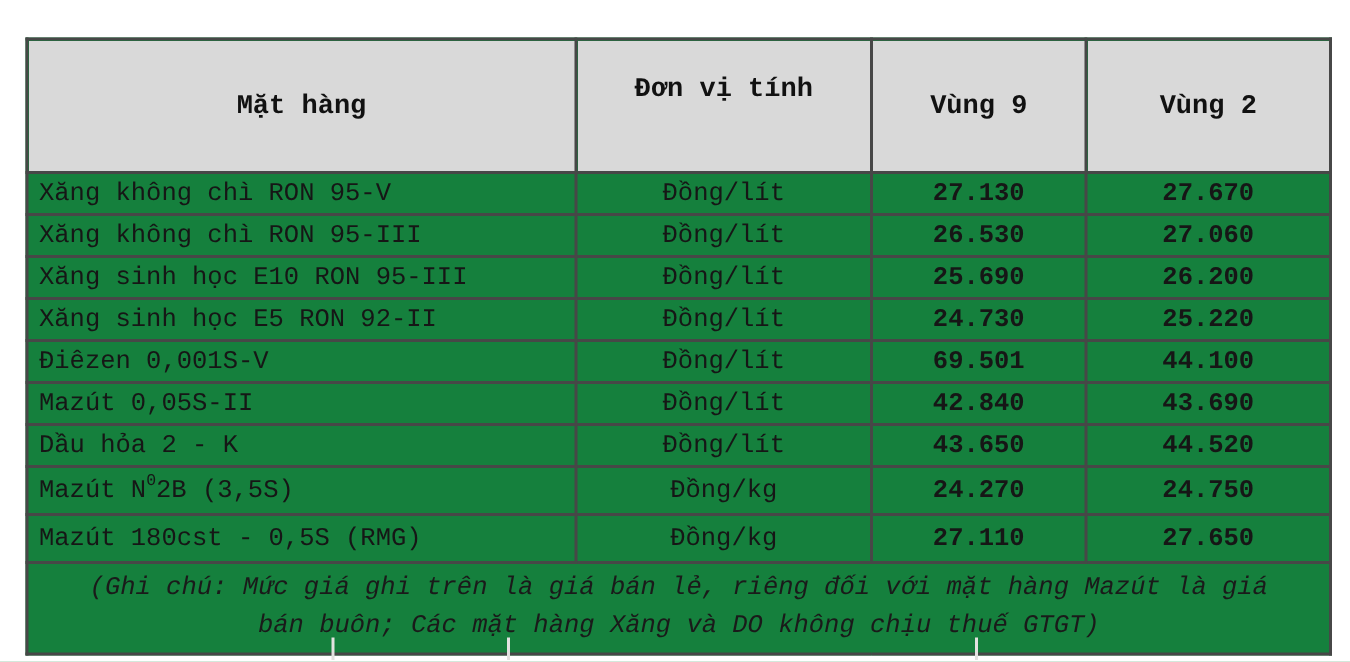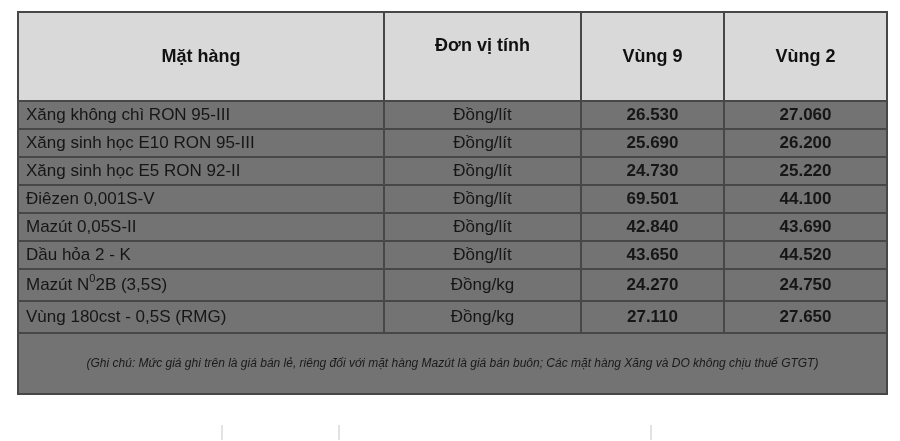--- a/index.html
+++ b/index.html
@@ -12,25 +12,26 @@
   .canvas {
     position: relative;
     width: 900px;
     height: 441px;
     background: #ffffff;
     overflow: hidden;
   }
   table.price-table {
     position: absolute;
     left: 17px;
-    top: 11px;
+    top: 25px;
     width: 869px;
     border-collapse: collapse;
     table-layout: fixed;
-    background: #737373;
+    background: #15803d;
+    font-family: Liberation Mono, monospace;
   }
   table.price-table th,
   table.price-table td {
     border: 2px solid #474747;
     overflow: hidden;
     white-space: nowrap;
   }
   tr.header-row th {
     background: #d9d9d9;
     height: 85px;
@@ -63,21 +64,21 @@
     font-weight: bold;
   }
   td.name sup {
     font-size: 11px;
     position: relative;
     top: -1px;
     line-height: 0;
   }
   tr.note-row td {
     height: 55px;
-    font-size: 12px;
+    font-size: 17px;
     font-style: italic;
     text-align: center;
     vertical-align: middle;
     white-space: normal;
     padding: 2px 34px;
     line-height: 1.45;
     color: #1a1a1a;
   }
   .stub {
     position: absolute;
@@ -100,20 +101,26 @@
     </colgroup>
     <thead>
       <tr class="header-row">
         <th>Mặt hàng</th>
         <th><span class="raise">Đơn vị tính</span></th>
         <th>Vùng 9</th>
         <th>Vùng 2</th>
       </tr>
     </thead>
     <tbody>
+      <tr class="r-std">
+        <td class="name">Xăng không chì RON 95-V</td>
+        <td class="unit">Đồng/lít</td>
+        <td class="val">27.130</td>
+        <td class="val">27.670</td>
+      </tr>
       <tr class="r-std">
         <td class="name">Xăng không chì RON 95-III</td>
         <td class="unit">Đồng/lít</td>
         <td class="val">26.530</td>
         <td class="val">27.060</td>
       </tr>
       <tr class="r-std">
         <td class="name">Xăng sinh học E10 RON 95-III</td>
         <td class="unit">Đồng/lít</td>
         <td class="val">25.690</td>
@@ -143,21 +150,21 @@
         <td class="val">43.650</td>
         <td class="val">44.520</td>
       </tr>
       <tr class="r-tall">
         <td class="name"><span>Mazút N</span><sup>0</sup><span>2B (3,5S)</span></td>
         <td class="unit">Đồng/kg</td>
         <td class="val">24.270</td>
         <td class="val">24.750</td>
       </tr>
       <tr class="r-tall">
-        <td class="name">Vùng 180cst - 0,5S (RMG)</td>
+        <td class="name">Mazút 180cst - 0,5S (RMG)</td>
         <td class="unit">Đồng/kg</td>
         <td class="val">27.110</td>
         <td class="val">27.650</td>
       </tr>
       <tr class="note-row">
         <td colspan="4">(Ghi chú: Mức giá ghi trên là giá bán lẻ, riêng đối với mặt hàng Mazút là giá bán buôn; Các mặt hàng Xăng và DO không chịu thuế GTGT)</td>
       </tr>
     </tbody>
   </table>
 

